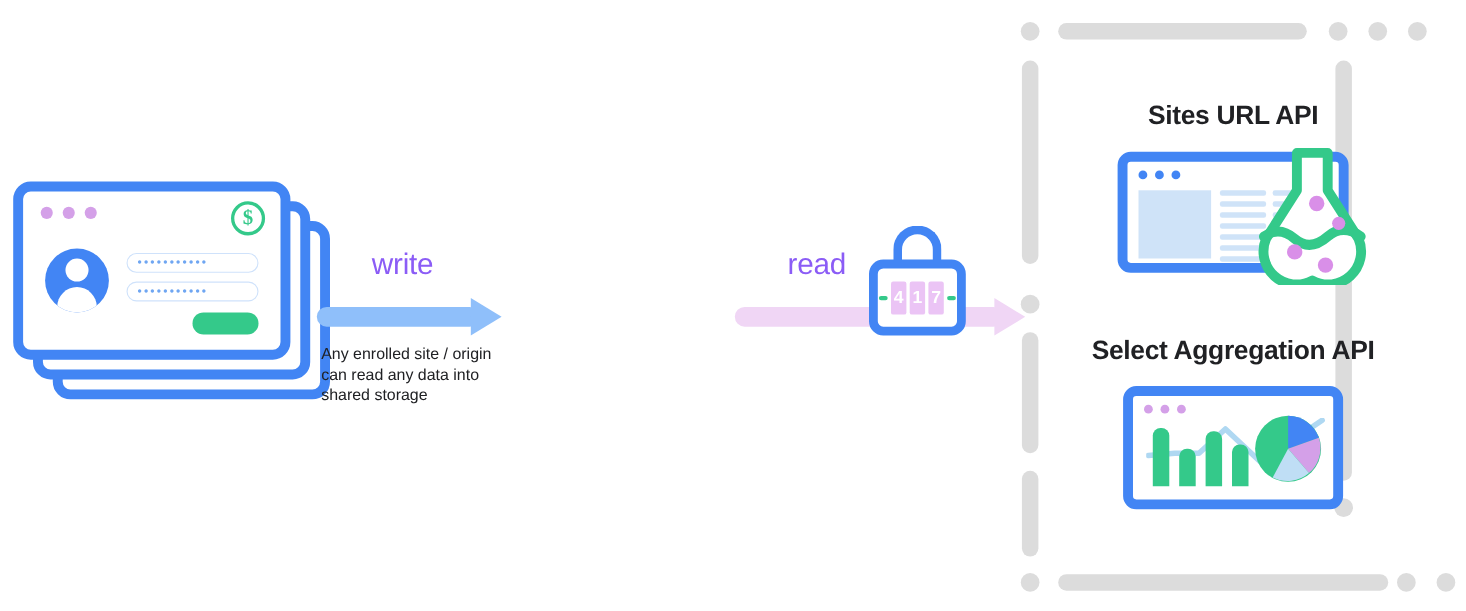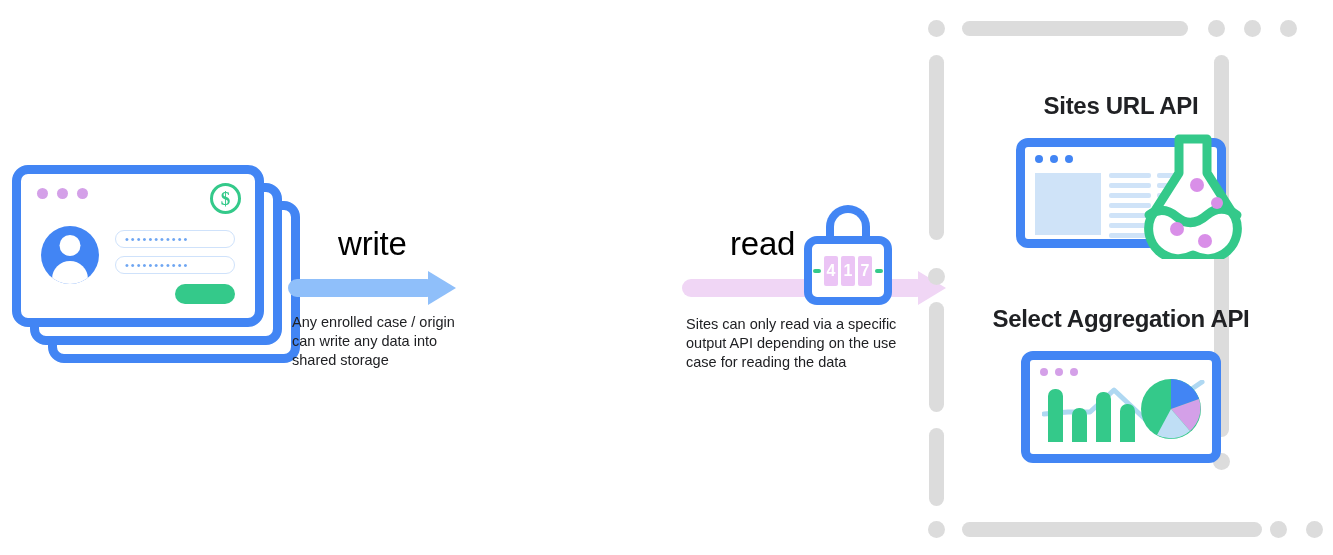--- a/index.html
+++ b/index.html
@@ -51,38 +51,38 @@
   .field-1{top:56px;}
   .field-2{top:82px;}
   .submit-btn{
     position:absolute;left:154px;top:110px;width:60px;height:20px;
     border-radius:10px;background:#34C98A;
   }
 
   
   #write-group{left:288px;top:225px;width:180px;height:175px;}
   .arrow-label{
-    position:absolute;left:50px;top:0;font-size:33px;color:#000000;letter-spacing:-.2px;
+    position:absolute;left:50px;top:0;font-size:27px;color:#8b5cf6;letter-spacing:-.2px;
   }
   .arrow{position:absolute;left:0;top:46px;}
   .arrow-shaft{position:absolute;left:0;top:8px;height:18px;border-radius:9px;}
   .arrow-head{position:absolute;top:0;width:0;height:0;
     border-top:17px solid transparent;border-bottom:17px solid transparent;}
   .blurb{position:absolute;font-size:14.5px;line-height:19px;color:#202124;}
 
   
   #shared-storage{left:440px;top:120px;width:240px;height:240px;}
   #shared-storage .ss-title{
     position:absolute;left:0;width:240px;top:0;text-align:center;
     font-size:25px;font-weight:700;color:#202124;letter-spacing:-.3px;
   }
   .cyl{position:absolute;left:28px;top:45px;}
 
   
-  #read-group{left:682px;top:225px;width:275px;height:180px;}
+  #read-group{left:668px;top:225px;width:275px;height:180px;}
 
   .lock{position:absolute;left:122px;top:-20px;width:88px;height:100px;}
   .lock-shackle{
     position:absolute;left:22px;top:0;width:44px;height:44px;
     border:8px solid #4285F4;border-bottom:none;
     border-radius:22px 22px 0 0;box-sizing:border-box;
   }
   .lock-body{
     position:absolute;left:0;top:31px;width:88px;height:69px;
     border:8px solid #4285F4;border-radius:13px;box-sizing:border-box;background:#fff;
@@ -149,21 +149,21 @@
       <div class="submit-btn"></div>
     </div>
   </div>
 
   <div class="abs" id="write-group">
     <div class="arrow-label">write</div>
     <div class="arrow">
       <span class="arrow-shaft" style="width:148px;background:#8FBFFA;"></span>
       <span class="arrow-head" style="left:140px;border-left:28px solid #8FBFFA;"></span>
     </div>
-    <div class="blurb" style="left:4px;top:88px;width:172px;">Any enrolled case / origin can write any data into shared storage</div>
+    <div class="blurb" style="left:4px;top:88px;width:172px;">Any enrolled site / origin can read any data into shared storage</div>
   </div>
 
 
   <div class="abs" id="read-group">
     <div class="arrow-label" style="left:48px;">read</div>
     <div class="arrow">
       <span class="arrow-shaft" style="width:244px;background:#F0D6F5;"></span>
       <span class="arrow-head" style="left:236px;border-left:28px solid #F0D6F5;"></span>
     </div>
 
@@ -171,21 +171,20 @@
       <span class="lock-shackle"></span>
       <span class="lock-body">
         <span class="dash-g"></span>
         <span class="digit">4</span>
         <span class="digit">1</span>
         <span class="digit">7</span>
         <span class="dash-g"></span>
       </span>
     </div>
 
-    <div class="blurb" style="left:4px;top:90px;width:245px;">Sites can only read via a specific output API depending on the use case for reading the data</div>
   </div>
 
   <div class="abs" id="api-panel">
 
     <span class="dashseg" style="left:10px;  top:10px; width:17px;height:17px;border-radius:50%;"></span>
     <span class="dashseg" style="left:44px;  top:11px; width:226px;height:15px;"></span>
     <span class="dashseg" style="left:290px; top:10px; width:17px;height:17px;border-radius:50%;"></span>
     <span class="dashseg" style="left:326px; top:10px; width:17px;height:17px;border-radius:50%;"></span>
     <span class="dashseg" style="left:362px; top:10px; width:17px;height:17px;border-radius:50%;"></span>
 

